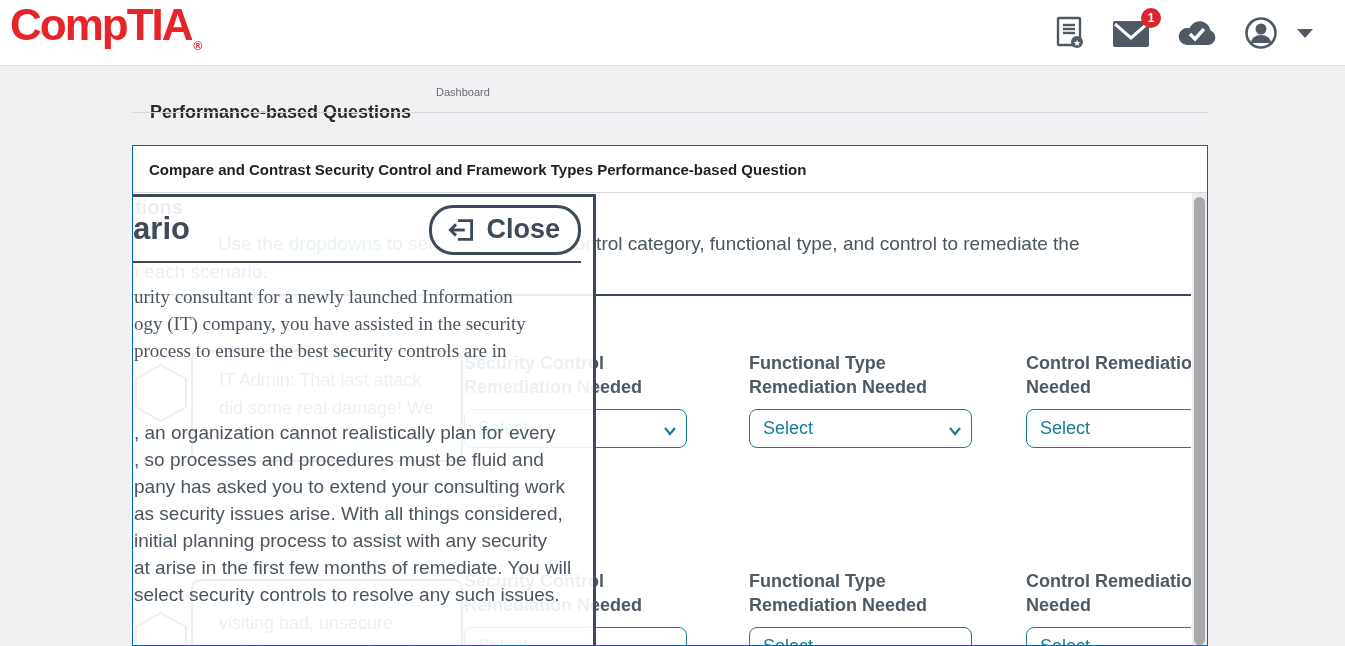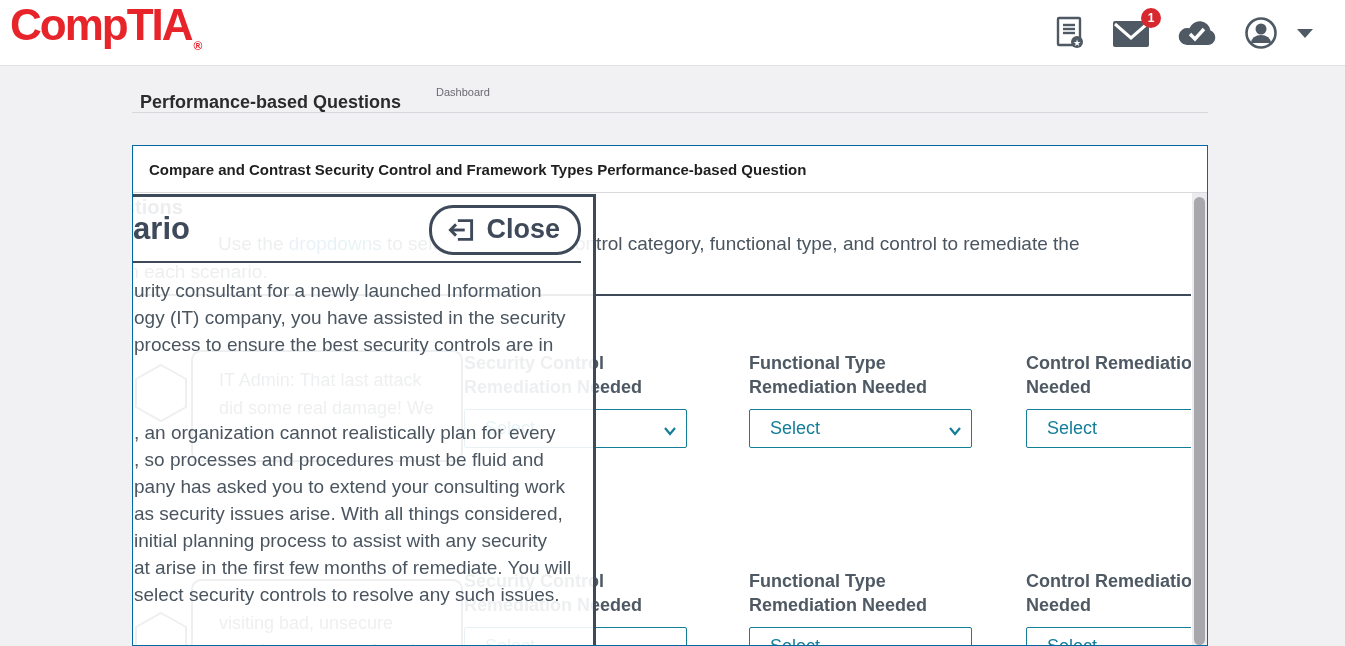--- a/index.html
+++ b/index.html
@@ -15,21 +15,21 @@
   .topbar{position:absolute;left:0;top:0;width:1345px;height:65px;background:#fff;border-bottom:1px solid #e1e2e6;z-index:20;}
   .logo{position:absolute;left:10px;top:0px;font-weight:800;font-size:44px;color:#e8242b;letter-spacing:-2px;}
   .logo .reg{font-size:12px;font-weight:700;position:relative;top:10px;left:2px;letter-spacing:0;}
   .topbar-icons{position:absolute;right:32px;top:16px;display:flex;align-items:center;gap:27px;}
   .icn{position:relative;display:inline-flex;cursor:pointer;}
   .badge{position:absolute;top:-10px;right:-11px;background:#d7282f;color:#fff;border-radius:50%;
          width:20px;height:20px;font-size:12px;font-weight:700;display:flex;align-items:center;justify-content:center;}
   .caret{width:0;height:0;border-left:8px solid transparent;border-right:8px solid transparent;border-top:9px solid #4e5963;margin-left:-8px;cursor:pointer;}
 
   
-  .pb-title{position:absolute;left:132px;top:84px;font-size:18px;font-weight:700;color:#2b2b2b;margin:8px;}
+  .pb-title{position:absolute;left:132px;top:84px;font-size:18px;font-weight:700;color:#2b2b2b;margin:18px;}
   .crumb{position:absolute;left:436px;top:86px;font-size:11px;color:#6a6a72;cursor:pointer;}
   .crumb-line{position:absolute;left:132px;top:112px;width:1076px;height:0;border-top:1px solid #d7d7dc;}
 
   
   .card{position:absolute;left:132px;top:145px;width:1076px;height:501px;background:#14b8a6;
         border:1px solid #0369a1;box-sizing:border-box;}
   .card-header{height:46px;border-bottom:1px solid #d9d9de;display:flex;align-items:center;
                padding-left:16px;font-weight:700;font-size:15px;color:#1f1f1f;background:#fff;}
   .card-body{position:relative;height:452px;overflow:hidden;background:#fff;}
 
@@ -43,43 +43,43 @@
 
   .hex{position:absolute;}
   .hex1{left:0px;top:170px;} .hex2{left:0px;top:418px;}
   .bubble{position:absolute;border:2px solid #4e5963;border-radius:10px;width:272px;
           padding:14px 0 14px 26px;font-size:18px;line-height:28px;color:#4e5963;box-sizing:border-box;}
   .b1{left:58px;top:157px;height:112px;}
   .b2{left:58px;top:386px;height:80px;padding-top:28px;}
 
   .grp{position:absolute;width:266px;}
   .glabel{font-size:18px;font-weight:700;color:#4e5963;line-height:24px;white-space:nowrap;}
-  .gsel{position:absolute;width:223px;height:39px;border:1px solid #147d98;border-radius:2px;
-        display:flex;align-items:center;padding-left:20px;color:#147d98;font-size:18px;
+  .gsel{position:absolute;width:223px;height:39px;border:1px solid #147d98;border-radius:8px;
+        display:flex;align-items:center;padding-left:13px;color:#147d98;font-size:18px;
         background:#fff;box-sizing:border-box;cursor:pointer;}
   .gsel .chev{position:absolute;right:9px;top:12px;}
   .r1{top:158px;} .r1s{top:216px;} .r2{top:376px;} .r2s{top:434px;}
   .c1{left:331px;} .c2{left:616px;} .c3{left:893px;}
 
   
   .vscroll{position:absolute;right:0;top:0;width:15px;height:452px;background:#ececee;z-index:6;cursor:pointer;}
   .vthumb{position:absolute;left:2px;top:4px;width:11px;height:448px;background:#a7a7ac;border-radius:6px;}
 
   
   .modal{position:absolute;left:-95px;top:1px;width:558px;height:465px;
          background:rgba(255,255,255,0.9);
          border-top:3px solid #3e4a59;border-right:3px solid #3e4a59;
          z-index:4;box-sizing:border-box;}
   .m-heading{position:absolute;left:21px;top:14px;font-size:31px;font-weight:700;color:#3e4a59;}
   .m-close{position:absolute;right:12px;top:8px;display:flex;align-items:center;gap:10px;
            border:3px solid #3e4a59;border-radius:24px;background:#fff;color:#3e4a59;
            font-size:27px;font-weight:600;padding:6px 18px 7px 14px;font-family:inherit;cursor:pointer;}
   .m-hr{position:absolute;left:0;top:64px;width:543px;height:2px;background:#3e4a59;}
   .m-p{position:absolute;left:96px;width:462px;font-size:19px;line-height:27px;color:#4a5560;white-space:nowrap;}
-  .p1{top:80px;} .p2{top:222px;}
+  .p1{top:86px;font-family:Liberation Serif, serif;} .p2{top:222px;}
 </style>
 </head>
 <body>
 
 <div class="page">
 
   <header class="topbar">
     <div class="logo"><span>CompTIA</span><span class="reg">®</span></div>
     <div class="topbar-icons">
       <span class="icn">

